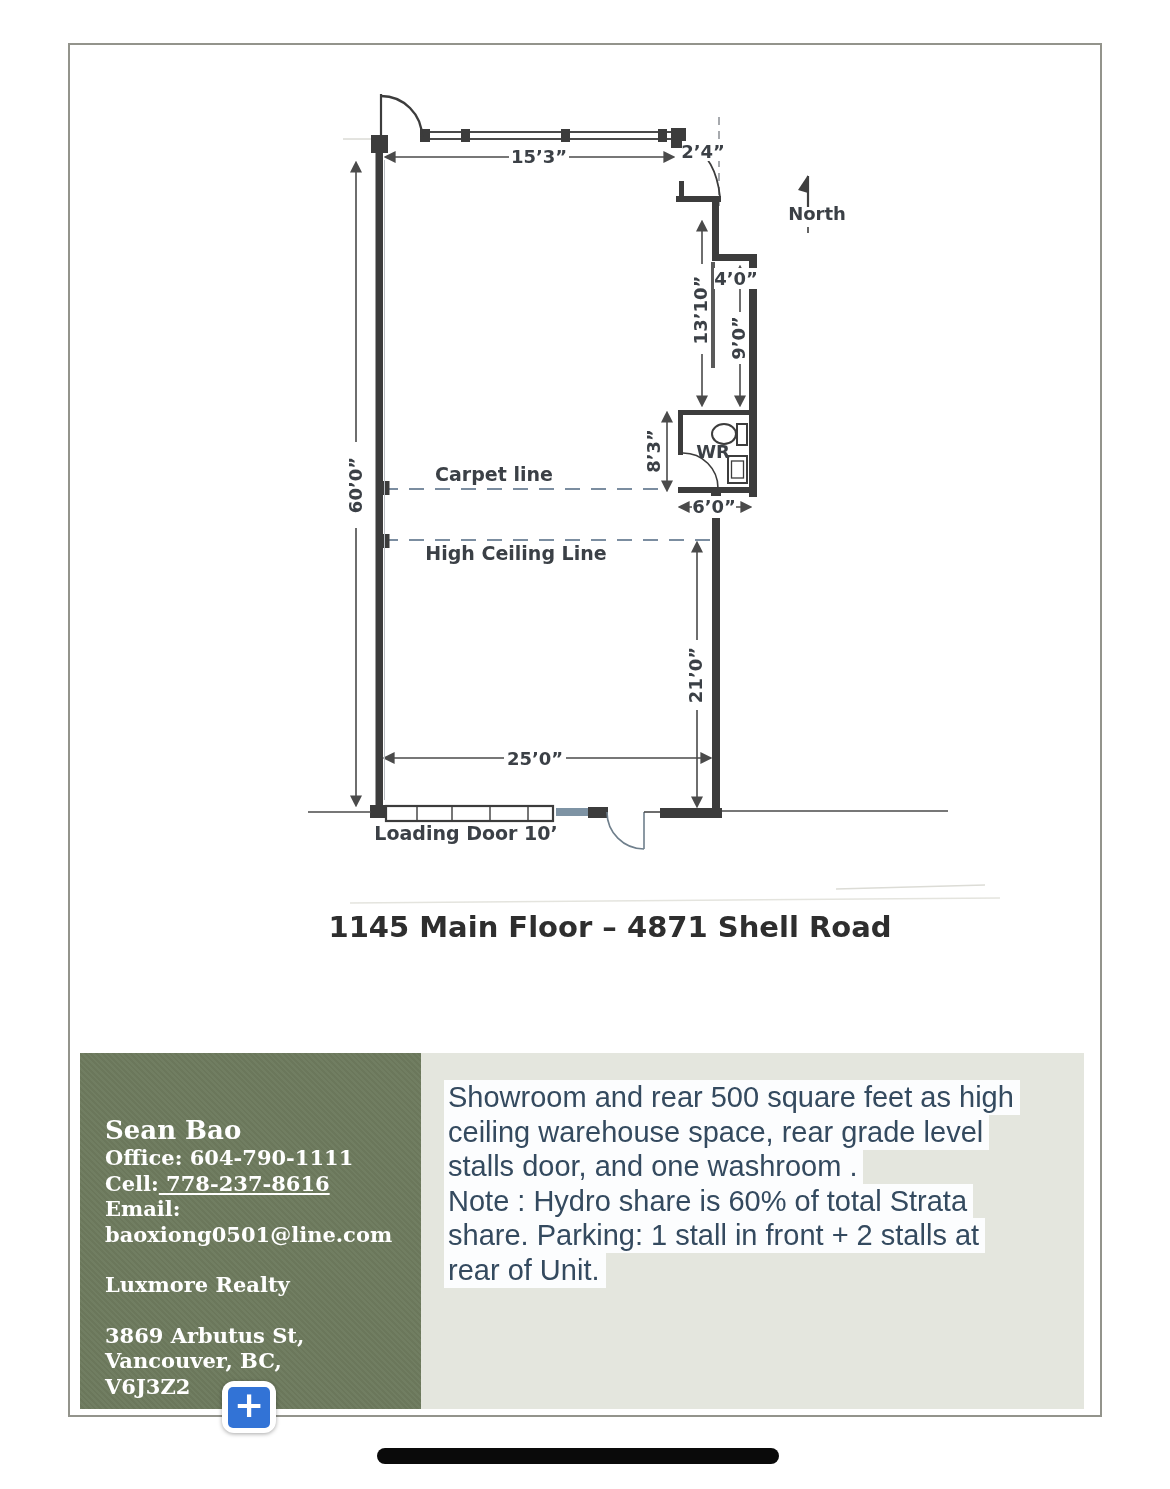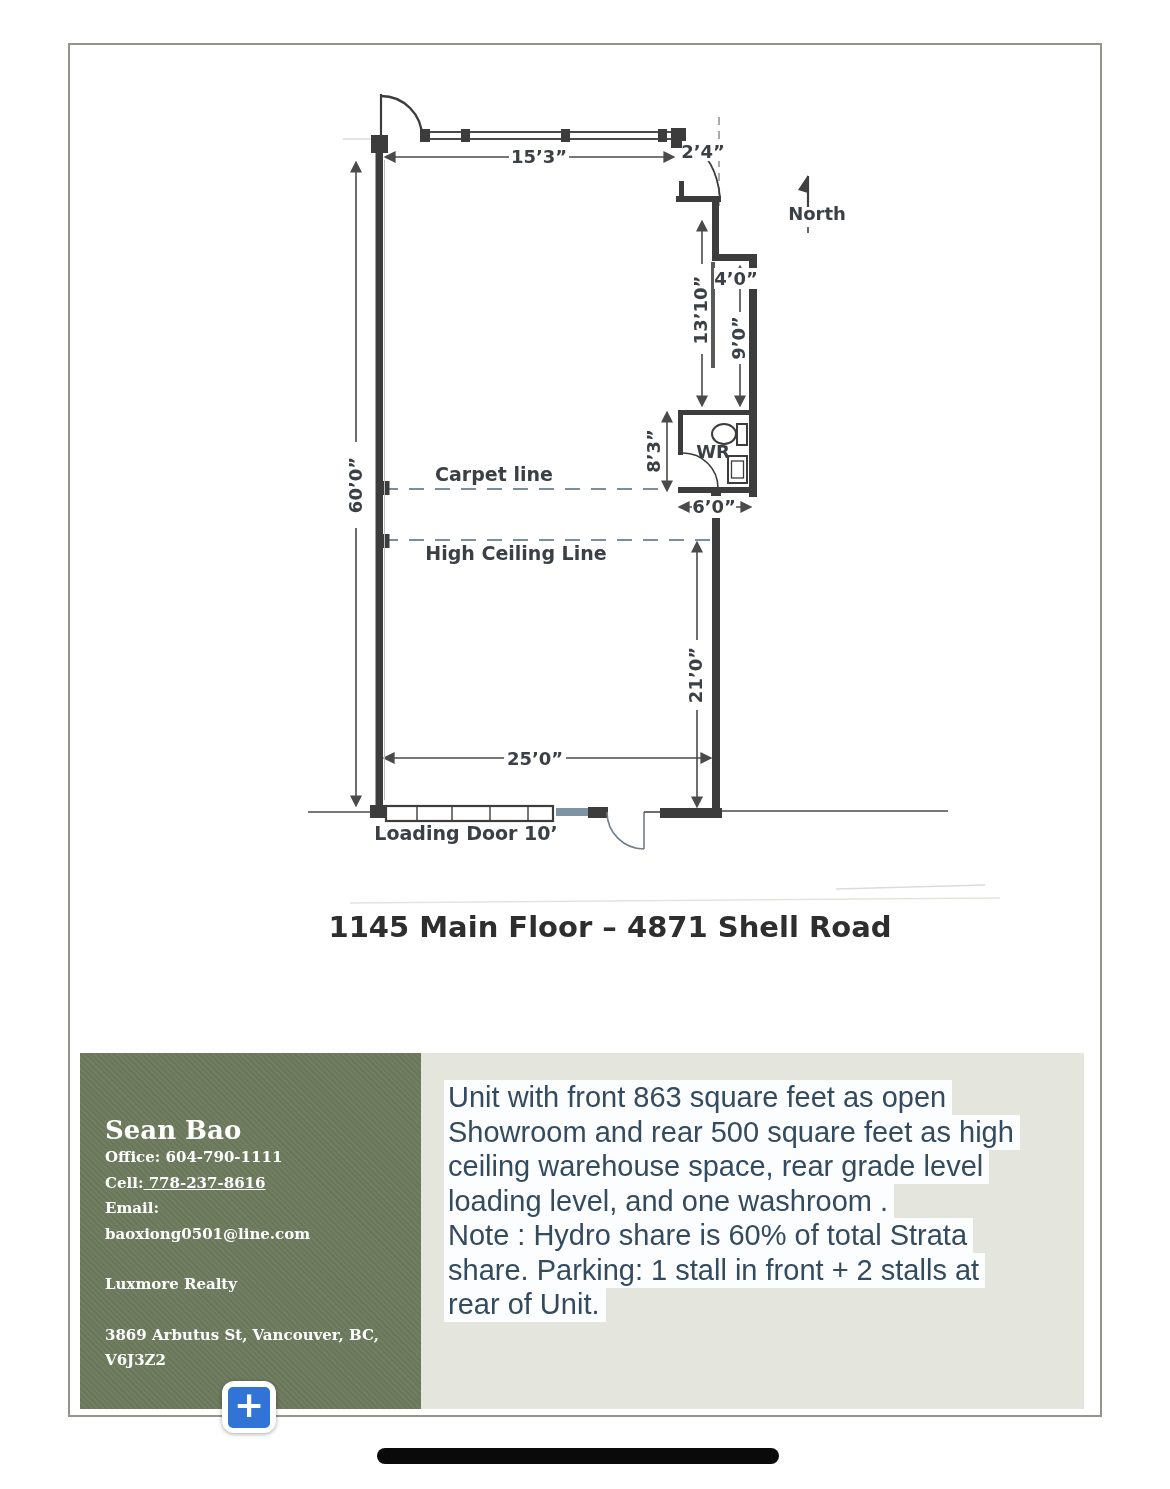--- a/index.html
+++ b/index.html
@@ -9,21 +9,21 @@
         border:2px solid #93948c;background:#ffffff;box-sizing:border-box;}
   .plan-svg{position:absolute;left:250px;top:40px;width:760px;height:930px;}
   .plan-title{position:absolute;left:300px;top:910px;width:620px;text-align:center;
         font-family:"DejaVu Sans",sans-serif;font-weight:bold;font-size:29px;color:#2e2e2e;}
   
   .contact{position:absolute;left:80px;top:1053px;width:341px;height:356px;background:#6e7b5e;
         background-image:repeating-linear-gradient(45deg,rgba(255,255,255,0.025) 0 2px,rgba(0,0,0,0.03) 2px 4px);
         color:#ffffff;font-family:"DejaVu Serif",serif;font-weight:bold;
         padding:62px 14px 0 25px;box-sizing:border-box;}
   .c-name{font-size:26px;line-height:30px;}
-  .c-line{font-size:15px;line-height:25.5px;}
+  .c-line{font-size:21px;line-height:25.5px;}
   .c-gap{height:25px;}
   .u{text-decoration:underline;white-space:pre;}
   
   .desc{position:absolute;left:421px;top:1053px;width:663px;height:356px;background:#e4e6de;
         padding:27px 0 0 23px;box-sizing:border-box;
         font-family:"Liberation Sans",sans-serif;font-size:29px;color:#344a5f;line-height:34.5px;}
   .dline{white-space:nowrap;}
   .hl{background:#fcfdfe;padding:1px 6px 2px 4px;}
   
   .fab{position:absolute;left:222px;top:1381px;width:54px;height:52px;border:none;background:#ffffff;
@@ -185,24 +185,23 @@
     <div class="c-line">Email:</div>
     <div class="c-line">baoxiong0501@line.com</div>
     <div class="c-gap"></div>
     <div class="c-line">Luxmore Realty</div>
     <div class="c-gap"></div>
     <div class="c-line">3869 Arbutus St, Vancouver, BC,</div>
     <div class="c-line">V6J3Z2</div>
   </div>
 
   <div class="desc">
-    <div class="dline"><span class="hl">Unit with front 863 square feet as open</span></div>
     <div class="dline"><span class="hl">Showroom and rear 500 square feet as high</span></div>
     <div class="dline"><span class="hl">ceiling warehouse space, rear grade level</span></div>
-    <div class="dline"><span class="hl">loading level, and one washroom .</span></div>
+    <div class="dline"><span class="hl">stalls door, and one washroom .</span></div>
     <div class="dline"><span class="hl">Note : Hydro share is 60% of total Strata</span></div>
     <div class="dline"><span class="hl">share. Parking: 1 stall in front + 2 stalls at</span></div>
     <div class="dline"><span class="hl">rear of Unit.</span></div>
   </div>
 
   <button class="fab">
     <span class="fab-inner">
       <span class="fab-plus">+</span>
     </span>
   </button>

